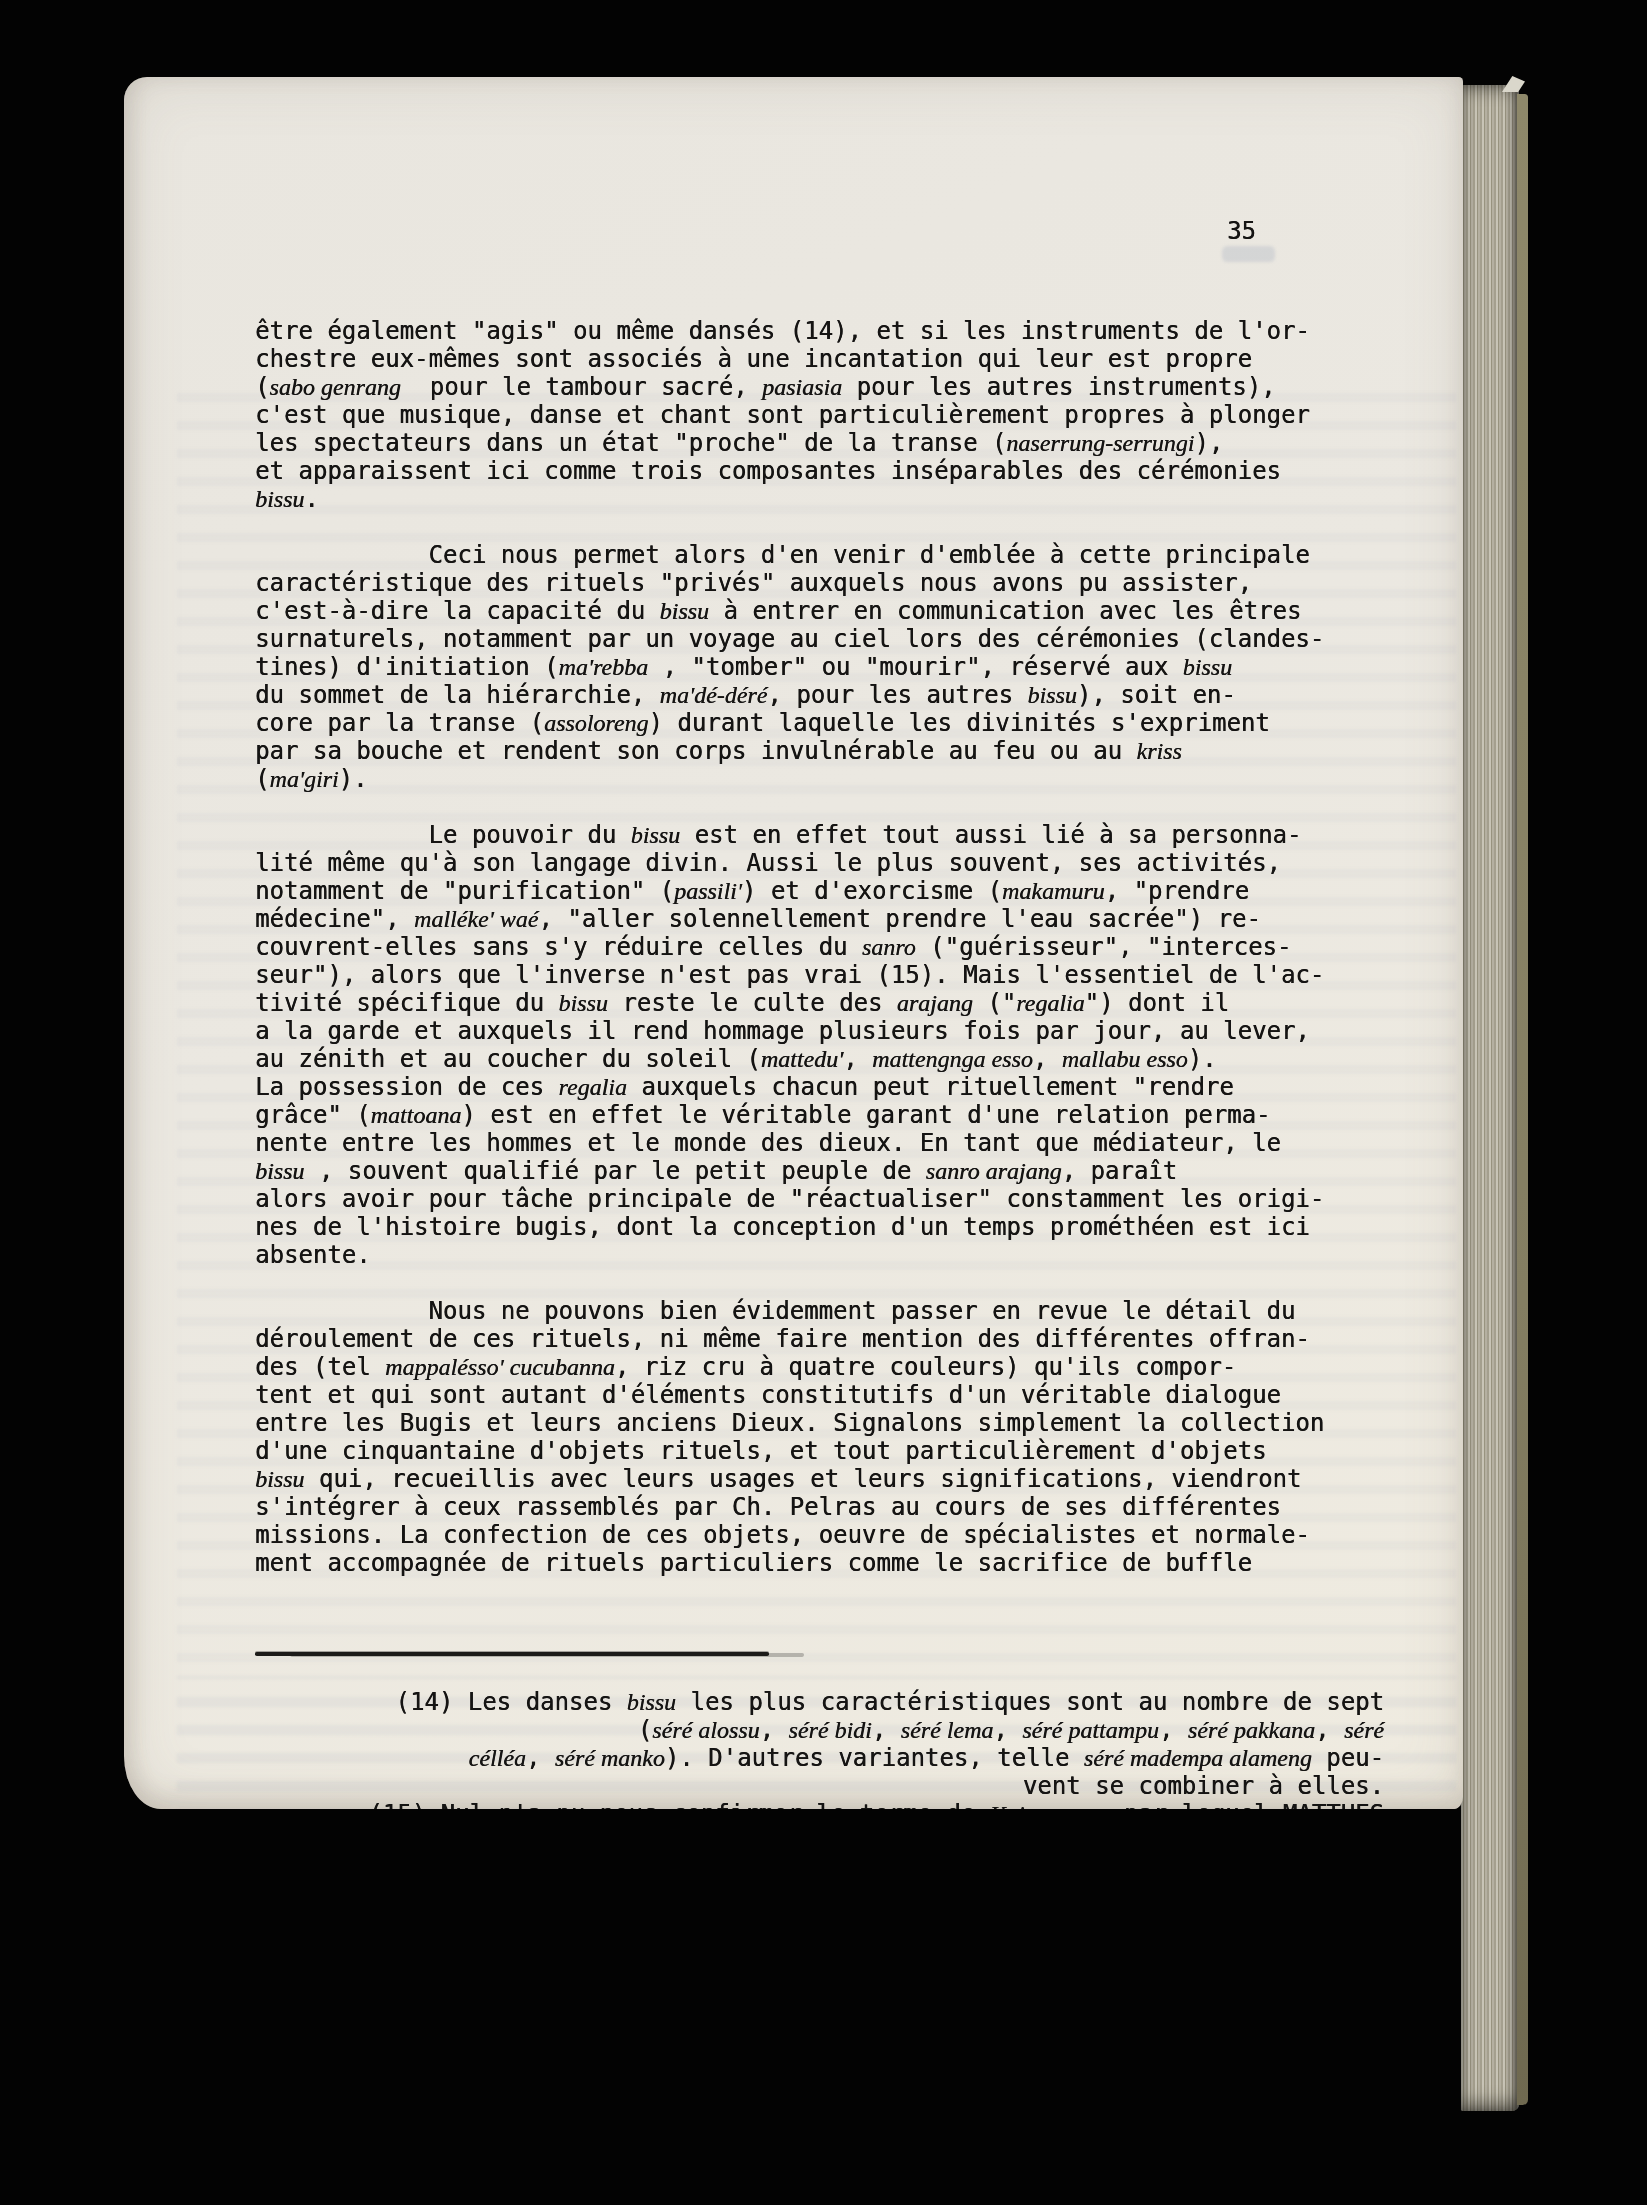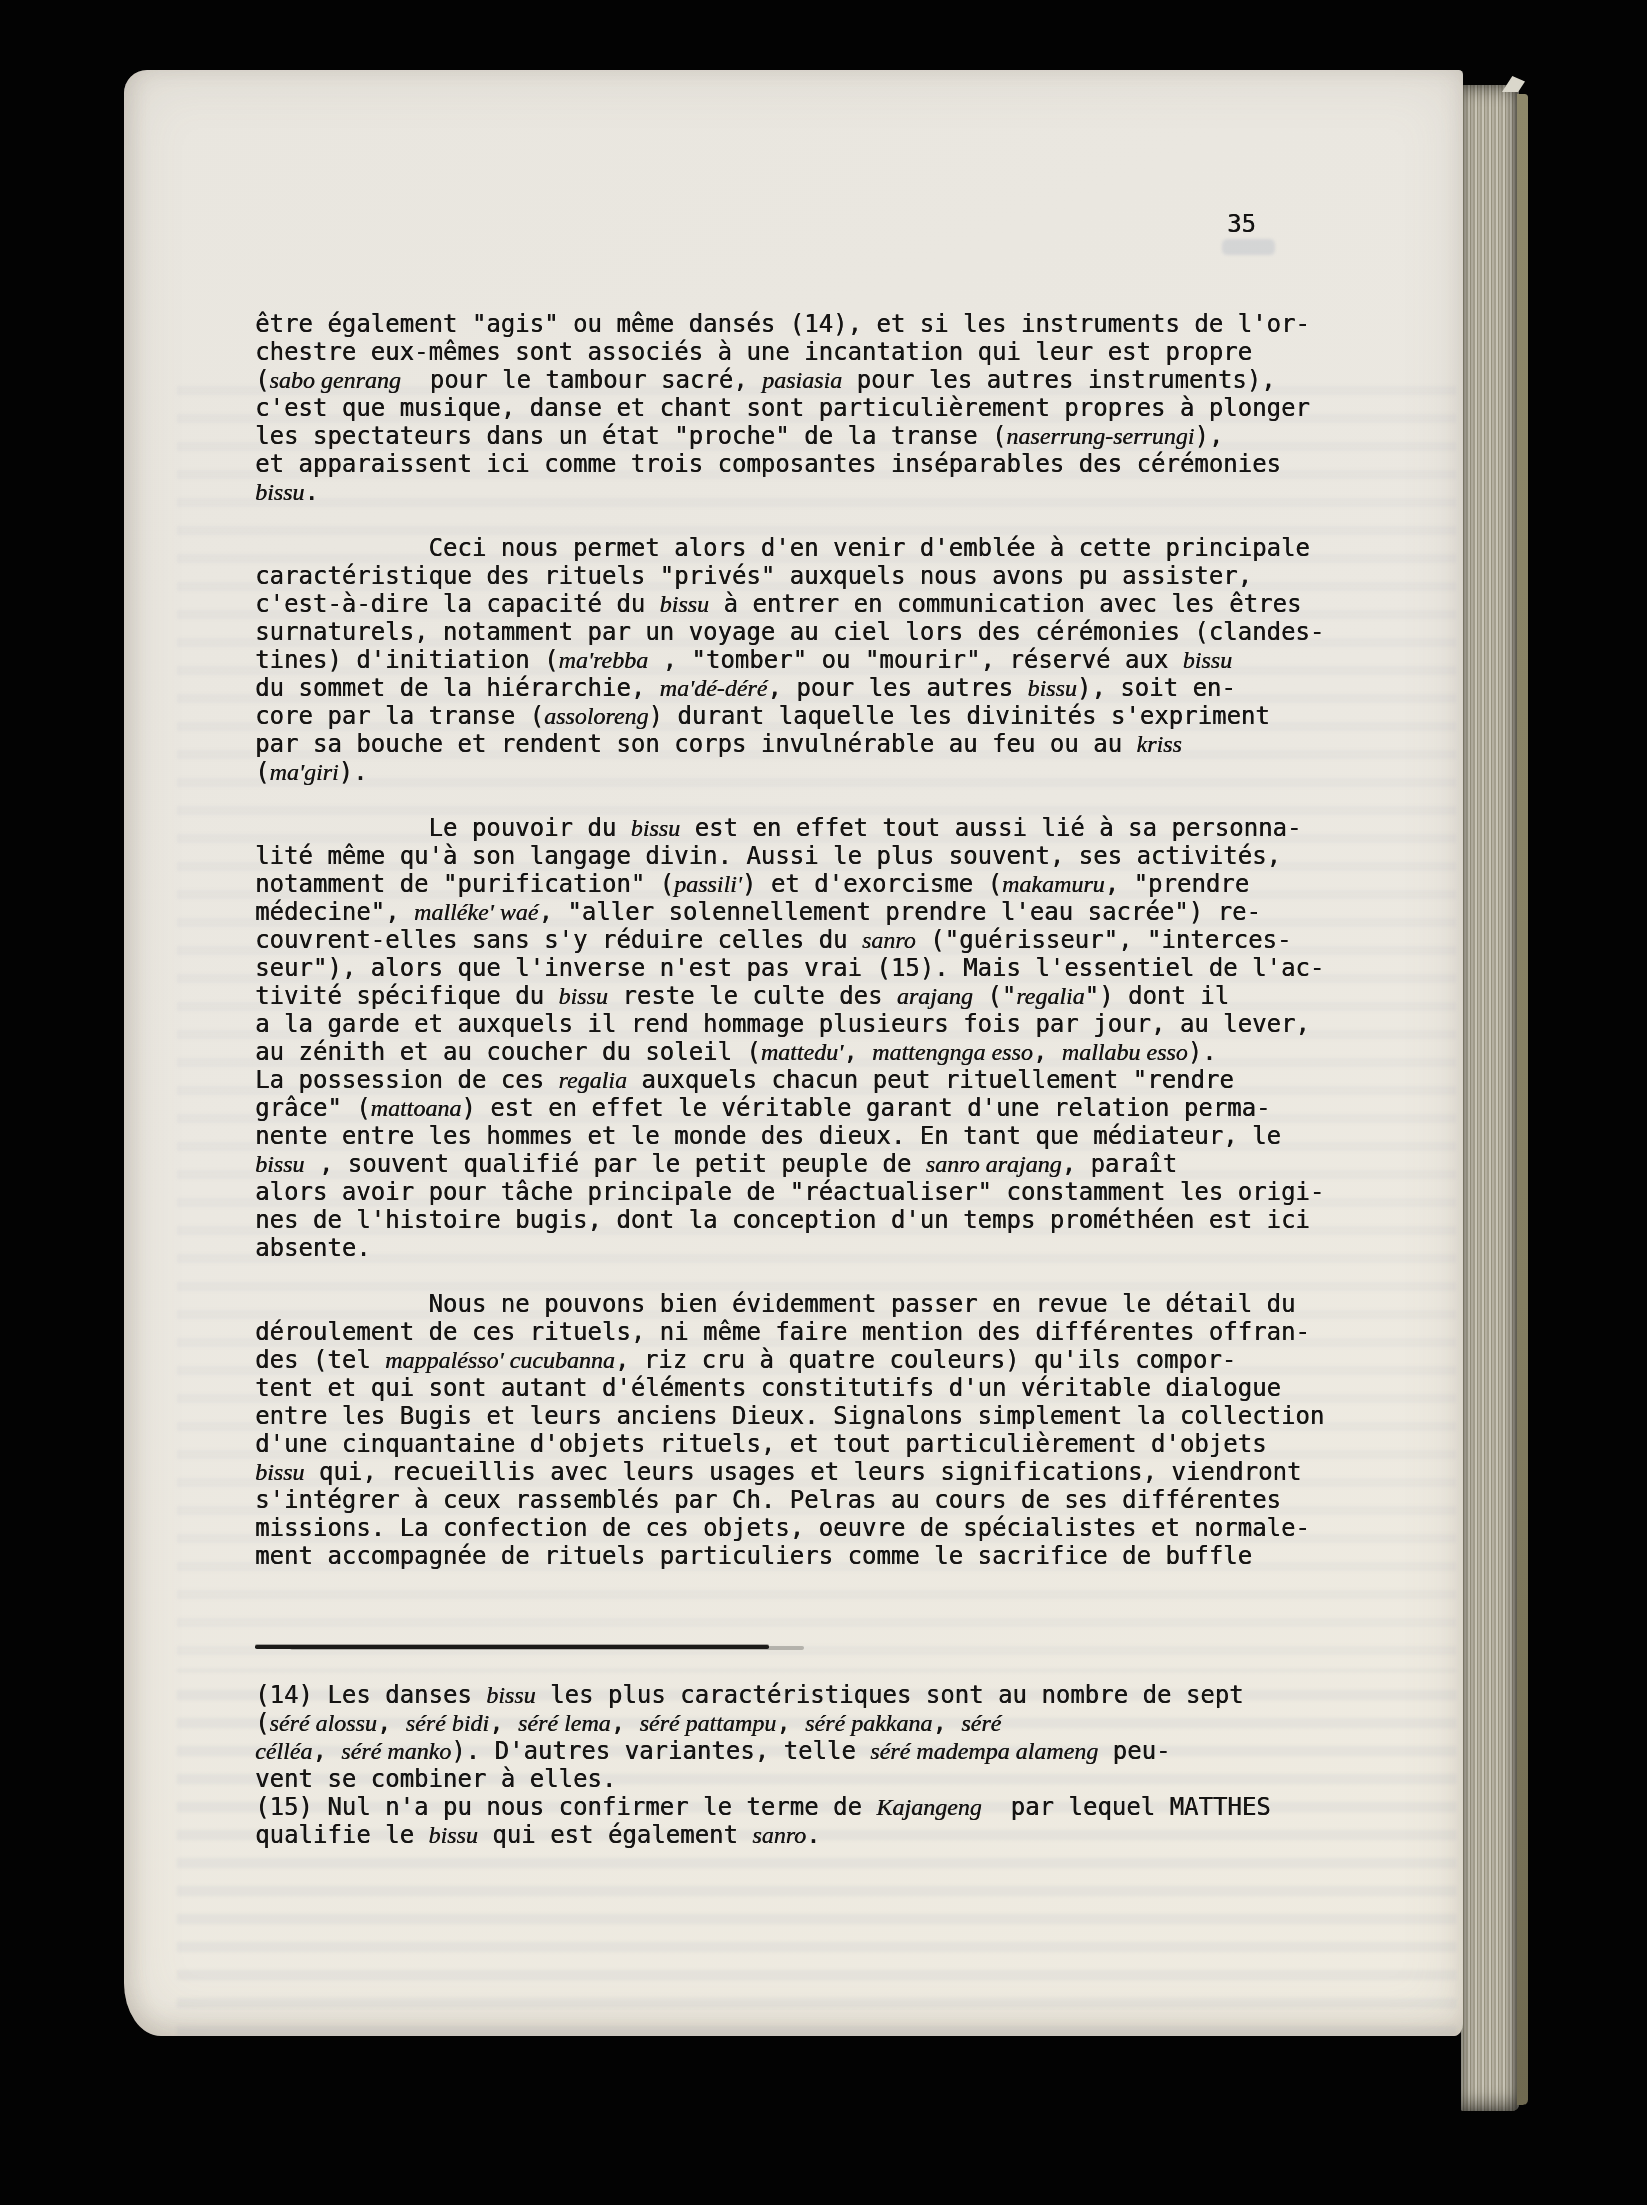--- a/index.html
+++ b/index.html
@@ -1,19 +1,19 @@
 <!DOCTYPE html>
 <html style="font-size:14px"><head>
 <meta charset="utf-8">
 <style>
   html,body{margin:0;padding:0;background:#000;}
   .stage{position:relative;width:1648px;height:2206px;background:#030303;overflow:hidden;
          font-family:"DejaVu Sans Mono",monospace;}
   
-  .page{position:absolute;left:124px;top:70px;width:1339px;height:1966px;
+  .page{position:absolute;left:124px;top:77px;width:1339px;height:1732px;
         background:linear-gradient(155deg,#e9e6df 0%,#ebe8e1 45%,#efebe0 100%);
         border-radius:23px 4.4px 8.8px 37px / 23px 4.4px 12.4px 53px;
         box-shadow:inset 0 0 62px rgba(125,115,92,.16), inset 8.8px 0 19.4px rgba(110,102,84,.10),
                    inset 0 -12.4px 23px rgba(110,102,84,.14);
         overflow:hidden;}
   
   .fore-edge{position:absolute;left:1461px;top:85px;width:58px;height:2026px;
         background:repeating-linear-gradient(90deg,#c8c4b6 0 1.8px,#98937f 1.8px 2.6px,#b5b0a1 2.6px 5.3px,#a49f8e 5.3px 7px);
         border-radius:1.8px 5.3px 7px 1.8px;
         box-shadow:inset -5.3px 0 8.8px rgba(0,0,0,.35), inset 0 8.8px 12.4px rgba(0,0,0,.25), inset 0 -10.6px 14px rgba(0,0,0,.35);}
@@ -25,21 +25,21 @@
   
   .mono{color:#151413;font-size:24px;line-height:28px;white-space:pre;
         text-shadow:0.4px 0 0 #151413;}
   .page-number{position:absolute;left:1103px;top:140px;}
   .body-text{position:absolute;left:131px;top:240px;width:1129px;}
   .para{margin:0 0 28px 0;}
   .para:last-child{margin-bottom:12px;}
   .footnote-sep{position:absolute;left:131px;top:1575px;width:514px;height:3.5px;background:#1c1b19;
         border-radius:1.8px;
         box-shadow:0 -0.9px 0 rgba(28,27,25,.35), 35px 0.9px 0 rgba(28,27,25,.25);}
-  .footnotes{position:absolute;left:131px;top:1611px;width:1129px;}
+  .footnotes{position:absolute;left:131px;top:1611px;width:1129px;text-align:right;}
   .it{font-style:italic;font-family:Liberation Serif, serif;}
   
   .ghost{position:absolute;pointer-events:none;
         background:repeating-linear-gradient(0deg,rgba(0,0,0,0) 0 14px,rgba(118,132,168,.055) 14px 23px,rgba(0,0,0,0) 23px 28px);
         filter:blur(1.4px);}
   .ghost-a{left:53px;top:302px;width:1279px;height:1297px;}
   .ghost-b{left:53px;top:1599px;width:1279px;height:379px;opacity:1.3;background:repeating-linear-gradient(0deg,rgba(0,0,0,0) 0 12.4px,rgba(112,126,162,.075) 12.4px 22px,rgba(0,0,0,0) 22px 28px);}
   .ghost-pagenum{left:1098px;top:169px;width:53px;height:16px;background:rgba(118,132,168,.18);border-radius:5.3px;}
 </style>
 </head>

